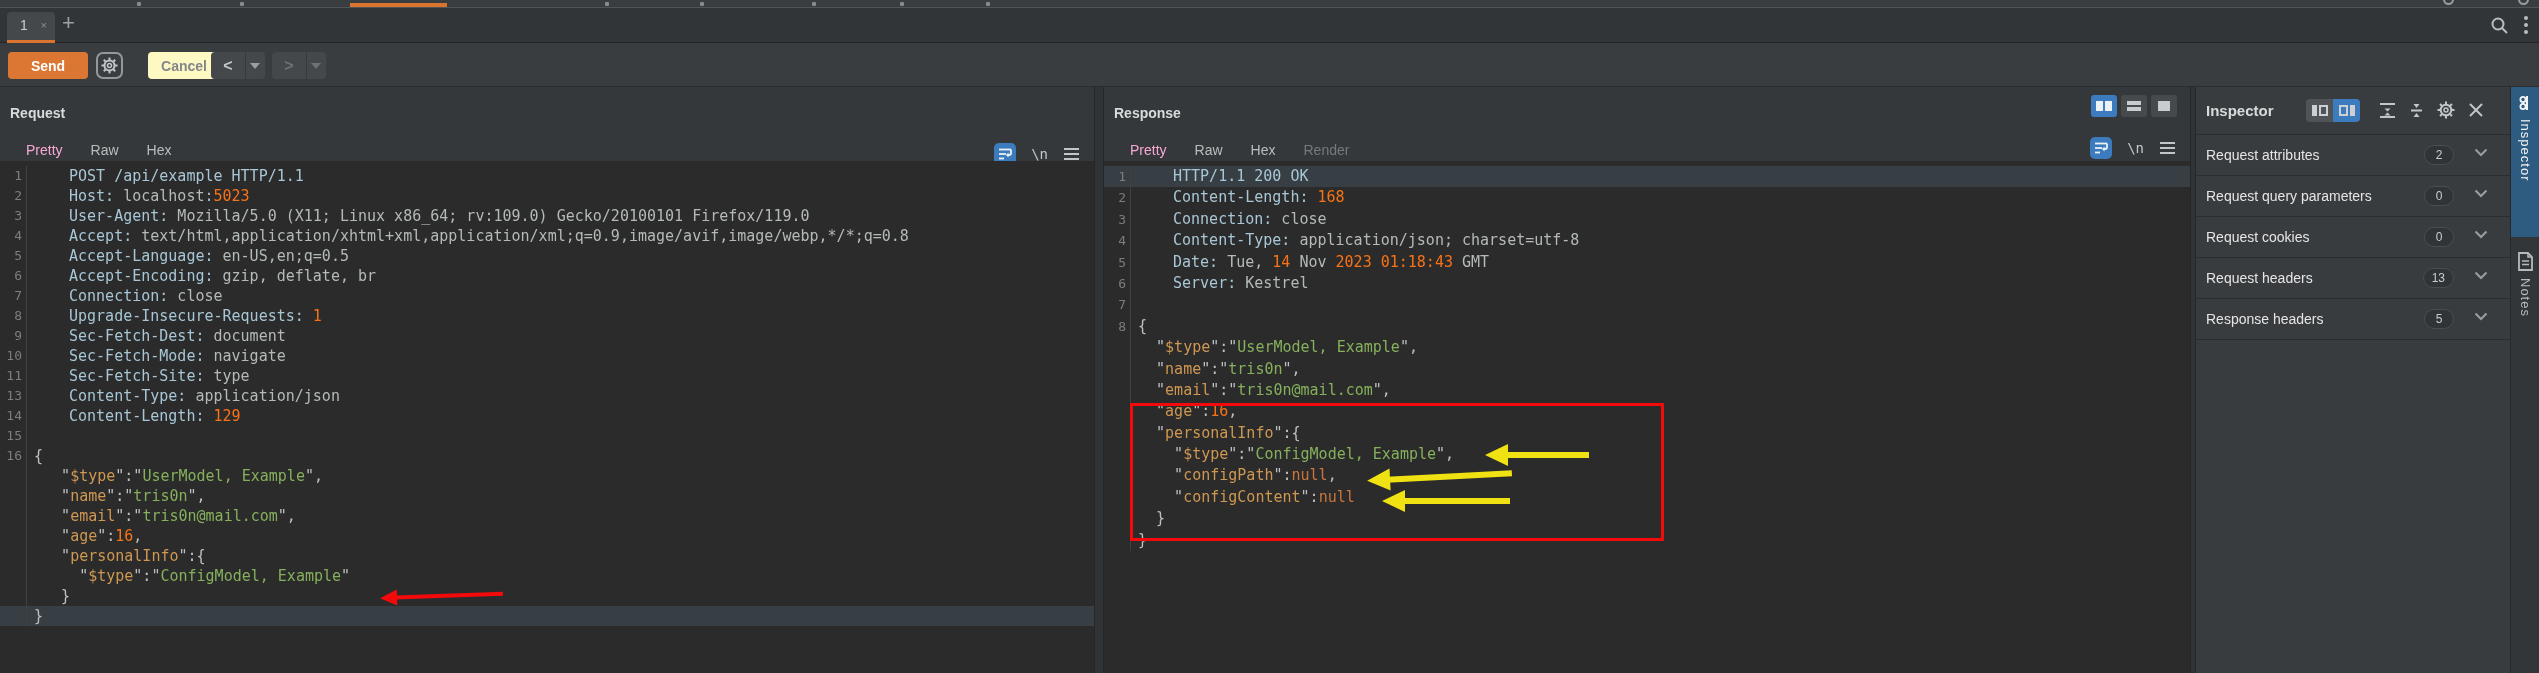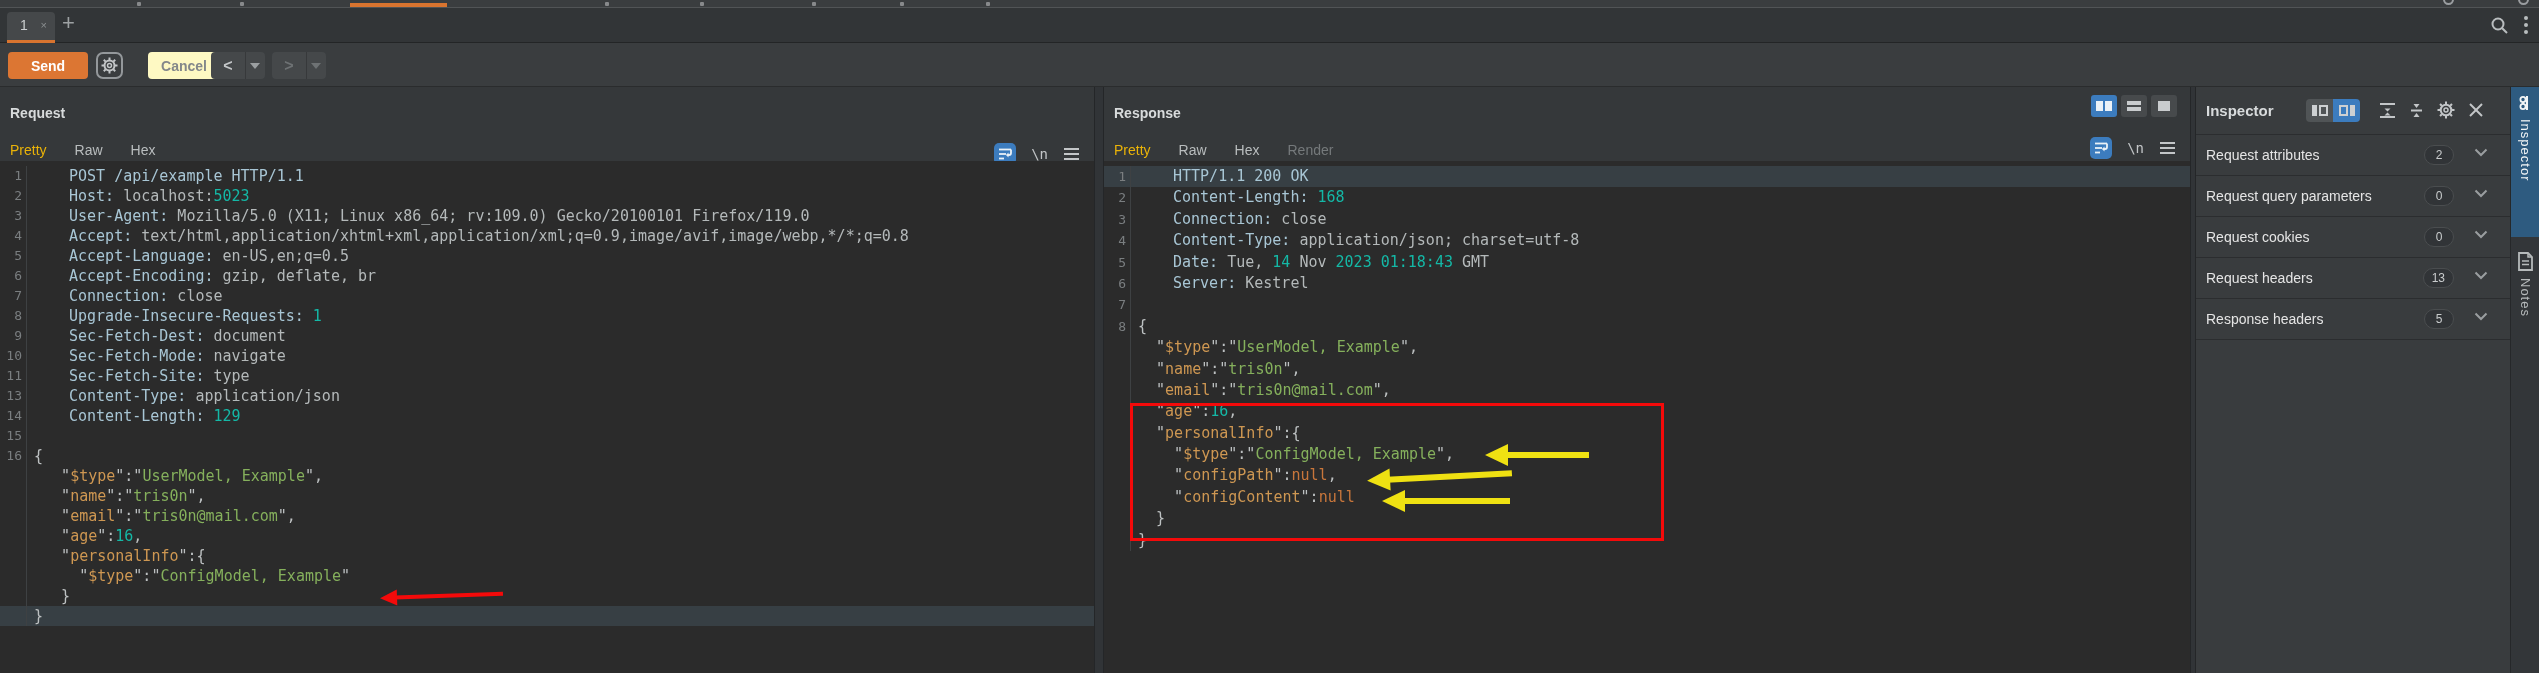--- a/index.html
+++ b/index.html
@@ -45,21 +45,21 @@
   
   .main{position:absolute;left:0;top:87px;width:2539px;height:586px;}
   .panel{position:absolute;top:0;height:100%;background:#35383A;}
   .p-req{left:0;width:1094px;}
   .p-resp{left:1104px;width:1086px;}
   .divider{position:absolute;top:0;height:100%;background:#313437;border-left:1px solid #242628;border-right:1px solid #242628;}
   .div1{left:1094px;width:10px;} .div2{left:2190px;width:6px;}
   .ptitle{position:absolute;left:10px;top:18px;font-size:14px;font-weight:bold;color:#D8DBDC;}
   .ptabs{position:absolute;left:10px;top:55px;height:26px;display:flex;gap:28px;font-size:14px;}
   .ptab{position:relative;color:#B9BDBE;padding-bottom:6px;}
-  .ptab.active{color:#eab308;}
+  .ptab.active{color:#f9a8d4;margin-left:16px;}
   .ptab.active::after{content:"";position:absolute;left:-2px;right:-2px;bottom:-2px;height:3px;background:var(--orange);}
   .ptab.disabled{color:#75797B;}
   .ed-icons{position:absolute;right:14px;top:56px;display:flex;align-items:center;gap:15px;}
   .wrapbtn{width:22px;height:22px;background:var(--blue);border-radius:5px;display:flex;align-items:center;justify-content:center;}
   .nlbl{font-family:"DejaVu Sans Mono",monospace;font-size:14px;color:#C3C6C8;}
   .laybtns{position:absolute;right:13px;top:8px;display:flex;gap:4px;}
   .laybtn{width:26px;height:22px;border-radius:3px;background:#474A4C;display:flex;align-items:center;justify-content:center;gap:2px;}
   .laybtn.sel{background:var(--blue);}
   .laybtn .b1{width:7px;height:10px;background:#C9CCCE;} .laybtn.sel .b1{background:#EAF1F7;}
   .laybtn .rows{display:flex;flex-direction:column;gap:2px;} .laybtn .rows i{display:block;width:14px;height:4px;background:#C9CCCE;}
@@ -67,21 +67,21 @@
 
   
   .editor{position:absolute;left:0;right:0;top:74px;bottom:0;background:#2B2B2B;overflow:hidden;
           font-family:"DejaVu Sans Mono",monospace;font-size:15px;padding-top:5px;}
   .crow{white-space:pre;display:flex;}
   .ed-req .crow{height:20px;line-height:20px;}
   .ed-resp .crow{height:21.4px;line-height:21.4px;}
   .crow.hl{background:#373F44;}
   .gut{display:inline-block;width:22px;flex:0 0 22px;text-align:right;color:#7A7E80;font-size:13px;}
   .code{border-left:1px solid #3E4143;margin-left:4px;padding-left:7px;flex:1;}
-  .t-n{color:#A8C6D5;margin-left:35px;} .t-v{color:#B4B9BA;} .t-d{color:#14b8a6;}
+  .t-n{color:#A8C6D5;margin-left:35px;} .t-v{color:#B4B9BA;} .t-d{color:#f97316;}
   .t-k{color:#CE9752;} .t-s{color:#85B05C;} .t-u{color:#C8763B;} .t-p{color:#BDC1C2;}
 
   
   .insp{left:2196px;width:314px;background:#393C3E;}
   .insp-head{position:absolute;left:0;top:0;width:100%;height:48px;border-bottom:1px solid #2B2D2F;}
   .insp-title{position:absolute;left:10px;top:15px;font-size:15px;font-weight:bold;color:#D8DBDC;}
   .tgl-group{position:absolute;left:110px;top:12px;display:flex;border-radius:4px;overflow:hidden;}
   .tgl{width:27px;height:23px;background:#505456;display:flex;align-items:center;justify-content:center;gap:2px;}
   .tgl.sel{background:var(--blue);}
   .tgl .bar{width:5px;height:11px;background:#CDD0D2;} .tgl .box{width:9px;height:11px;border:2px solid #CDD0D2;}

